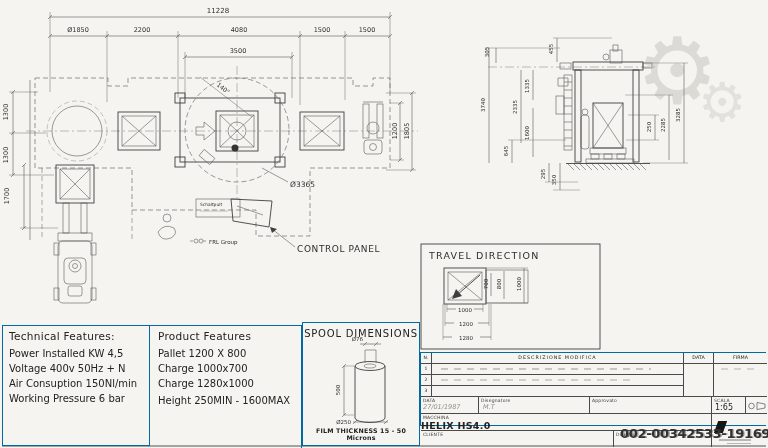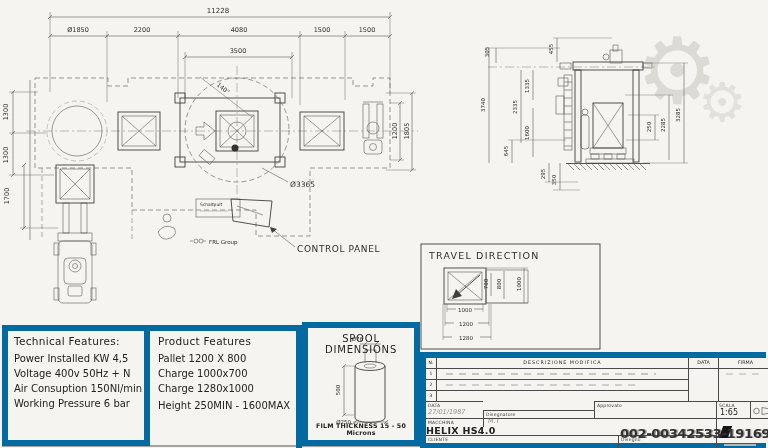--- a/index.html
+++ b/index.html
@@ -7,21 +7,21 @@
          font-family:"DejaVu Sans",sans-serif;color:#222}
   .sheet svg text{font-family:"DejaVu Sans",sans-serif;fill:#2e2e2e}
   .ln{stroke:#3f3f3f;fill:none;stroke-width:.9}
   .thin{stroke:#5a5a5a;fill:none;stroke-width:.6}
   .dim{stroke:#4a4a4a;fill:none;stroke-width:.55}
   .dash{stroke:#6e6e6e;fill:none;stroke-width:.7;stroke-dasharray:5 3}
   .cl{stroke:#8a8a8a;fill:none;stroke-width:.55;stroke-dasharray:9 3 2 3}
   .dl{font-size:6.5px}
   .dl2{font-size:7px}
   .dls{font-size:5.5px}
-  .box{position:absolute;border:6px solid #0369a1;box-sizing:border-box}
+  .box{position:absolute;border:1px solid #0369a1;box-sizing:border-box}
   .ftitle{font-size:10.5px;letter-spacing:.3px;margin-bottom:4px}
   .fline{font-size:10px;line-height:15px;white-space:nowrap}
   .cell{position:absolute;box-sizing:border-box;border-color:#4a4a4a;border-style:solid;border-width:0}
   .lab{font-size:4.5px;color:#3c3c3c;padding:1px 0 0 2px;letter-spacing:.2px}
   .hand{color:#8f8f8a;font-style:italic}
   .scrib{position:absolute;height:2px;background:repeating-linear-gradient(90deg,#c7c7c0 0 7px,transparent 7px 13px)}
   .wm-gear{position:absolute;color:#a0a098;line-height:1;user-select:none}
   .wm-num{position:absolute;font-size:13px;letter-spacing:-.3px;color:#323232;white-space:nowrap;
           text-shadow:1.4px 0 0 rgba(60,60,60,.45);font-weight:bold}
   .logo-par{width:9px;height:12px;background:#161616;transform:skewX(-20deg);display:inline-block}
@@ -304,21 +304,21 @@
     <div class="fline">Charge 1280x1000</div>
     <div class="fline" style="margin-top:2px">Height  250MIN - 1600MAX</div>
   </div>
 
   <div class="box" style="left:302px;top:322px;width:118px;height:124px">
     <div style="font-size:10px;letter-spacing:.8px;text-align:center;margin-top:5px">SPOOL DIMENSIONS</div>
     <div style="position:absolute;bottom:4px;left:0;right:0;text-align:center;font-size:6.3px;font-weight:bold;letter-spacing:.2px">FILM THICKNESS 15 - 50 Microns</div>
   </div>
 
   
-  <div class="box" style="left:420px;top:352px;width:346px;height:97px;border-right:none">
+  <div class="box" style="left:420px;top:352px;width:346px;height:74px;border-right:none">
 
     <div class="cell" style="left:0;top:0;width:11px;height:10px;border-right-width:1px;text-align:center;font-size:4.5px;padding-top:2px">N.</div>
     <div class="cell" style="left:11px;top:0;width:251px;height:10px;text-align:center;font-size:4.8px;letter-spacing:1px;padding-top:2px">DESCRIZIONE  MODIFICA</div>
     <div class="cell" style="left:262px;top:0;width:30px;height:10px;border-left-width:1px;text-align:center;font-size:4.8px;padding-top:2px">DATA</div>
     <div class="cell" style="left:292px;top:0;width:54px;height:10px;border-left-width:1px;text-align:center;font-size:4.8px;padding-top:2px">FIRMA</div>
 
     <div class="cell" style="left:0;top:10px;width:11px;height:11px;border-top-width:1px;border-right-width:1px;text-align:center;font-size:4.5px;padding-top:2px">1</div>
     <div class="cell" style="left:0;top:21px;width:11px;height:11px;border-top-width:1px;border-right-width:1px;text-align:center;font-size:4.5px;padding-top:2px">2</div>
     <div class="cell" style="left:0;top:32px;width:11px;height:11px;border-top-width:1px;border-right-width:1px;text-align:center;font-size:4.5px;padding-top:2px">3</div>
     <div class="cell" style="left:11px;top:10px;width:251px;height:11px;border-top-width:1px"></div>
@@ -327,21 +327,21 @@
     <div class="cell" style="left:262px;top:10px;width:30px;height:33px;border-left-width:1px;border-top-width:1px"></div>
     <div class="cell" style="left:292px;top:10px;width:54px;height:33px;border-left-width:1px;border-top-width:1px"></div>
     <div class="scrib" style="left:20px;top:15px;width:210px"></div>
     <div class="scrib" style="left:20px;top:26px;width:190px;opacity:.8"></div>
     <div class="scrib" style="left:300px;top:15px;width:38px;opacity:.7"></div>
 
     <div class="cell" style="left:0;top:43px;width:57px;height:17px;border-top-width:1px">
       <div class="lab">DATA</div>
       <div class="hand" style="font-size:6.5px;padding-left:2px">27/01/1987</div>
     </div>
-    <div class="cell" style="left:57px;top:52px;width:111px;height:17px;border-top-width:1px;border-left-width:1px">
+    <div class="cell" style="left:57px;top:43px;width:111px;height:17px;border-top-width:1px;border-left-width:1px">
       <div class="lab">Disegnatore</div>
       <div class="hand" style="font-size:6.5px;padding-left:4px">M.T</div>
     </div>
     <div class="cell" style="left:168px;top:43px;width:122px;height:17px;border-top-width:1px;border-left-width:1px">
       <div class="lab">Approvato</div>
     </div>
     <div class="cell" style="left:290px;top:43px;width:34px;height:17px;border-top-width:1px;border-left-width:1px">
       <div class="lab">SCALA</div>
       <div style="font-size:8px;padding-left:3px">1:65</div>
     </div>

